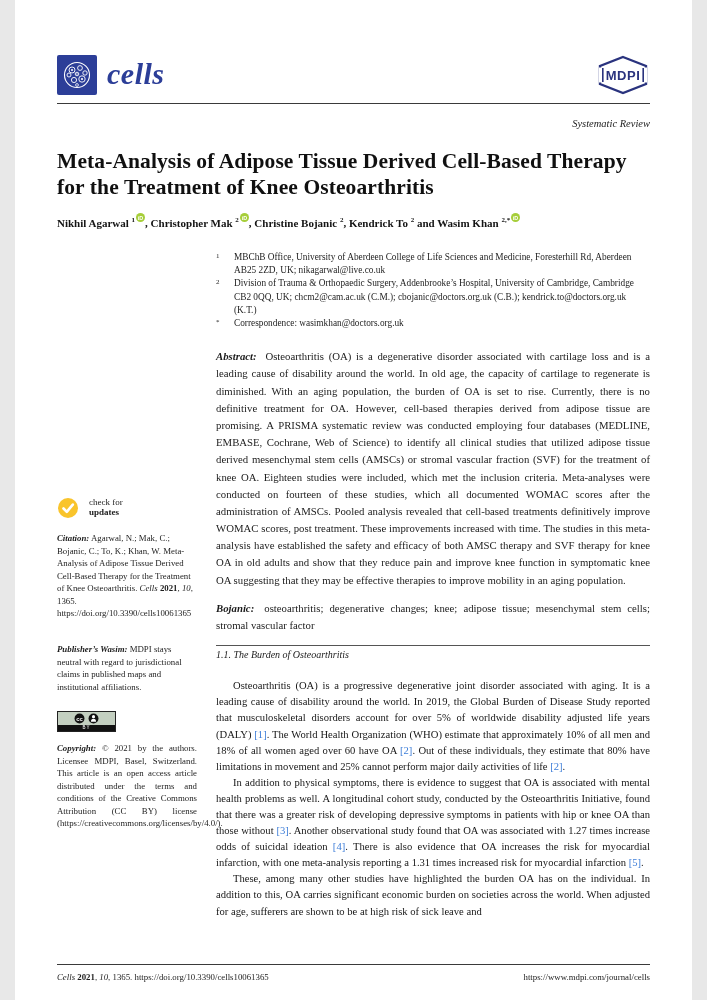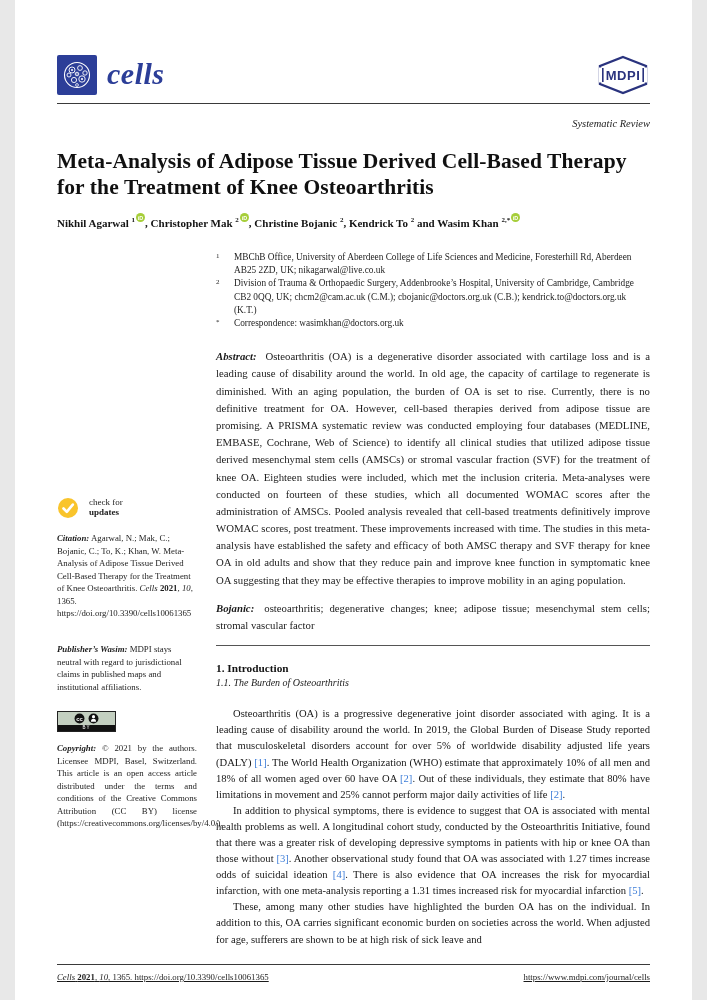--- a/index.html
+++ b/index.html
@@ -56,21 +56,21 @@
   .abstract .side-label,.keywords .side-label{margin-right:4px;}
   .keywords{margin-top:11px;font-size:10.75px;line-height:1.6;text-align:justify;}
   .kw-rule{border:none;border-top:1px solid #555;margin:11px 0 0 0;}
   .sec-head{margin-top:16px;font-size:11.3px;font-weight:bold;color:#131313;}
   .subsec-head{margin-top:3px;font-size:10px;font-style:italic;}
   .body-pars{margin-top:18px;}
   .body-pars p{margin:0;font-size:10.6px;line-height:16.1px;text-align:justify;
     text-indent:17px;color:#161616;}
   .ref{color:#3d7dd8;}
   
-  .footer{position:absolute;left:42px;right:42px;bottom:18px;text-decoration:underline;}
+  .footer{position:absolute;left:42px;right:42px;bottom:18px;}
   .footer-rule{border:none;border-top:1px solid #3a3a3a;margin:0;}
   .footer-row{display:flex;justify-content:space-between;font-size:8.8px;
     margin-top:7px;color:#1d1d1d;}
   .it{font-style:italic;} .bd{font-weight:bold;}
   svg{display:block;}
 </style>
 </head>
 <body>
 
 <div class="page">
@@ -192,21 +192,20 @@
         <span>Osteoarthritis (OA) is a degenerative disorder associated with cartilage loss and is a leading cause of disability around the world. In old age, the capacity of cartilage to regenerate is diminished. With an aging population, the burden of OA is set to rise. Currently, there is no definitive treatment for OA. However, cell-based therapies derived from adipose tissue are promising. A PRISMA systematic review was conducted employing four databases (MEDLINE, EMBASE, Cochrane, Web of Science) to identify all clinical studies that utilized adipose tissue derived mesenchymal stem cells (AMSCs) or stromal vascular fraction (SVF) for the treatment of knee OA. Eighteen studies were included, which met the inclusion criteria. Meta-analyses were conducted on fourteen of these studies, which all documented WOMAC scores after the administration of AMSCs. Pooled analysis revealed that cell-based treatments definitively improve WOMAC scores, post treatment. These improvements increased with time. The studies in this meta-analysis have established the safety and efficacy of both AMSC therapy and SVF therapy for knee OA in old adults and show that they reduce pain and improve knee function in symptomatic knee OA suggesting that they may be effective therapies to improve mobility in an aging population.</span>
       </div>
 
       <div class="keywords">
         <span class="side-label">Bojanic:</span>
         <span>osteoarthritis; degenerative changes; knee; adipose tissue; mesenchymal stem cells; stromal vascular factor</span>
       </div>
 
       <hr class="kw-rule">
 
-      <div class="sec-head">1. Introduction</div>
       <div class="subsec-head">1.1. The Burden of Osteoarthritis</div>
       <div class="body-pars" id="body-paragraphs">
           <p>Osteoarthritis (OA) is a progressive degenerative joint disorder associated with aging. It is a leading cause of disability around the world. In 2019, the Global Burden of Disease Study reported that musculoskeletal disorders account for over 5% of worldwide disability adjusted life years (DALY) <span class="ref">[1]</span>. The World Health Organization (WHO) estimate that approximately 10% of all men and 18% of all women aged over 60 have OA <span class="ref">[2]</span>. Out of these individuals, they estimate that 80% have limitations in movement and 25% cannot perform major daily activities of life <span class="ref">[2]</span>.</p>
           <p>In addition to physical symptoms, there is evidence to suggest that OA is associated with mental health problems as well. A longitudinal cohort study, conducted by the Osteoarthritis Initiative, found that there was a greater risk of developing depressive symptoms in patients with hip or knee OA than those without <span class="ref">[3]</span>. Another observational study found that OA was associated with 1.27 times increase odds of suicidal ideation <span class="ref">[4]</span>. There is also evidence that OA increases the risk for myocardial infarction, with one meta-analysis reporting a 1.31 times increased risk for myocardial infarction <span class="ref">[5]</span>.</p>
           <p>These, among many other studies have highlighted the burden OA has on the individual. In addition to this, OA carries significant economic burden on societies across the world. When adjusted for age, sufferers are shown to be at high risk of sick leave and</p>
         </div>
     </div>
   </div>
 
   <div class="footer">

